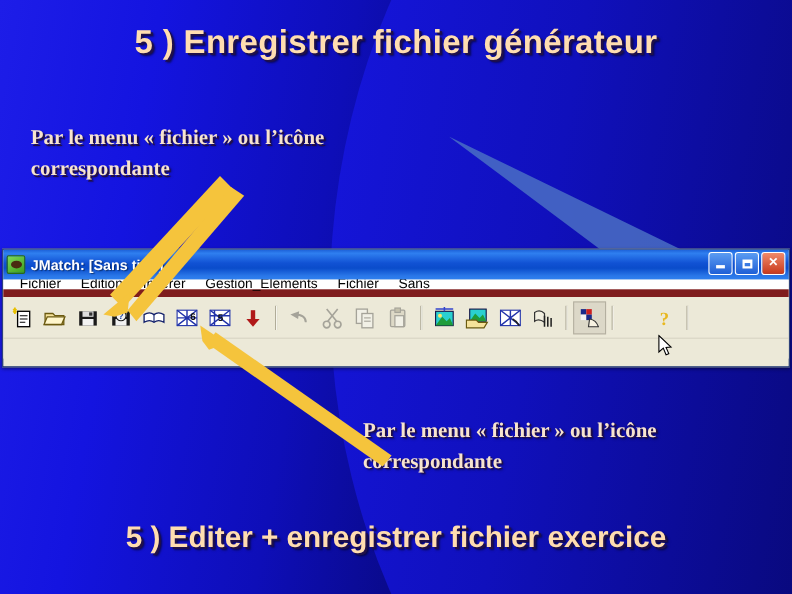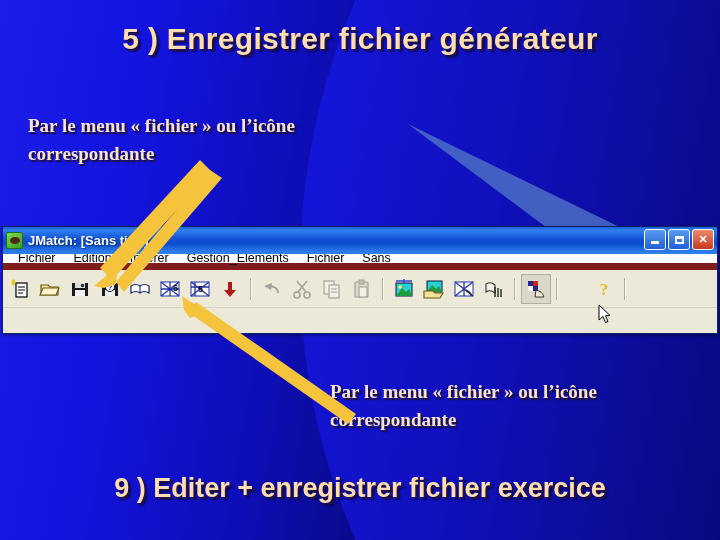--- a/index.html
+++ b/index.html
@@ -435,21 +435,21 @@
       </div>
 
       <div class="tb-sep"></div>
     </div>
 
     <div class="statusbar"></div>
   </div>
 
   <div class="serif-block serif-bot">Par le menu «  fichier » ou l’icône correspondante</div>
 
-  <div class="title-bottom">9 ) Editer  + enregistrer fichier exercice</div>
+  <div class="title-bottom">5 ) Editer  + enregistrer fichier exercice</div>
 
   <svg class="arrows" viewBox="0 0 720 540">
 
     <g>
       <polygon points="212,172 200,160 100,268 112,280" fill="#f5c43c"></polygon>
       <polygon points="94,286 118,266 116,284 104,288" fill="#f5c43c"></polygon>
     </g>
 
     <g>
       <polygon points="210,170 222,178 124,292 116,282" fill="#f5c43c"></polygon>

